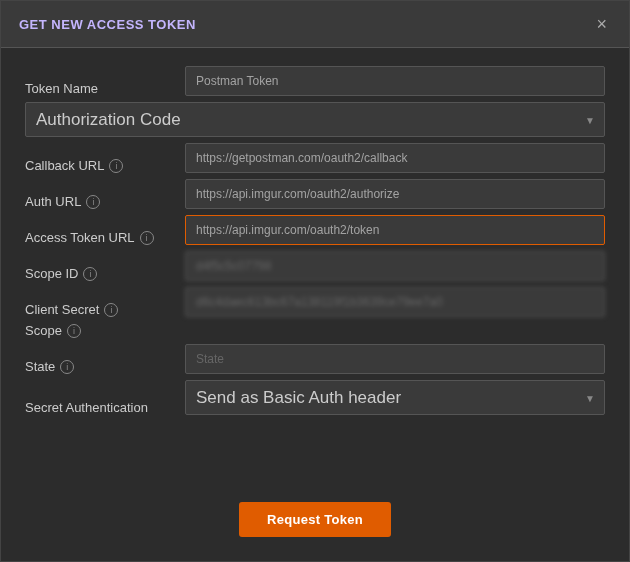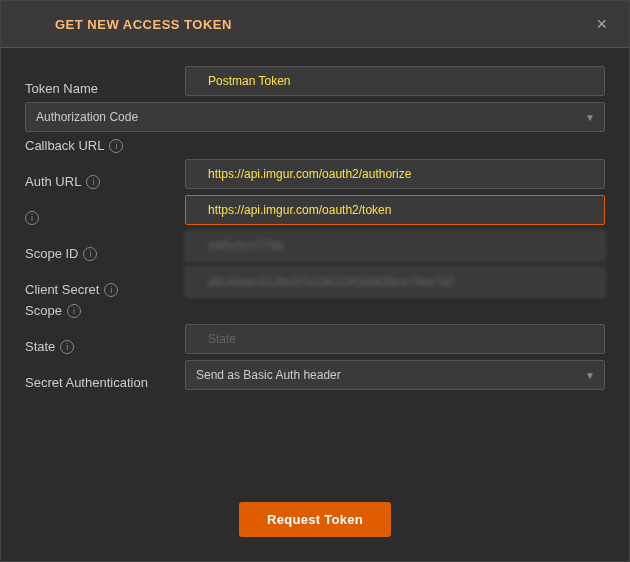--- a/index.html
+++ b/index.html
@@ -21,25 +21,24 @@
     }
     .modal-header {
       background: #3a3a3a;
       padding: 14px 18px;
       display: flex;
       justify-content: space-between;
       align-items: center;
       border-bottom: 1px solid #555;
     }
     .modal-title {
-      color: #fdba74;
+      color: #c4b5fd;
       font-size: 13px;
       font-weight: bold;
       letter-spacing: 0.5px;
-      margin-left: 36px;
     }
     .close-btn {
       color: #aaa;
       font-size: 18px;
       cursor: pointer;
       background: none;
       border: none;
       line-height: 1;
       padding: 0 4px;
     }
@@ -71,42 +70,42 @@
       display: inline-flex;
       align-items: center;
       justify-content: center;
       flex-shrink: 0;
       cursor: default;
     }
     .form-control {
       flex: 1;
       background: #3a3a3a;
       border: 1px solid #555;
-      color: #fde047;
+      color: #a3a3a3;
       font-size: 12px;
-      padding: 7px 22px;
+      padding: 7px 10px;
       outline: none;
       border-radius: 2px;
     }
     .form-control::placeholder {
       color: #666;
     }
     .form-control.active-cursor {
       border-color: #e05c00;
     }
     .select-wrapper {
       flex: 1;
       position: relative;
     }
     .form-select {
       width: 100%;
       background: #3a3a3a;
       border: 1px solid #555;
       color: #ccc;
-      font-size: 12px;
+      font-size: 17px;
       padding: 7px 30px 7px 10px;
       outline: none;
       border-radius: 2px;
       appearance: none;
       cursor: pointer;
     }
     .select-arrow {
       position: absolute;
       right: 10px;
       top: 50%;
@@ -158,32 +157,34 @@
         </select>
         <span class="select-arrow">▼</span>
       </div>
     </div>
 
     <div class="form-row">
       <label class="form-label">
         <span>Callback URL</span>
         <span class="info-icon">i</span>
       </label>
+      <input class="form-control" type="text" value="https://getpostman.com/oauth2/callback" style="">
     </div>
 
     <div class="form-row">
       <label class="form-label">
         <span>Auth URL</span>
         <span class="info-icon">i</span>
       </label>
       <input class="form-control" type="text" value="https://api.imgur.com/oauth2/authorize" style="">
     </div>
 
     <div class="form-row">
       <label class="form-label">
+        <span>Access Token URL</span>
         <span class="info-icon">i</span>
       </label>
       <input class="form-control active-cursor" type="text" value="https://api.imgur.com/oauth2/token" style="">
     </div>
 
     <div class="form-row">
       <label class="form-label">
         <span>Scope ID</span>
         <span class="info-icon">i</span>
       </label>

